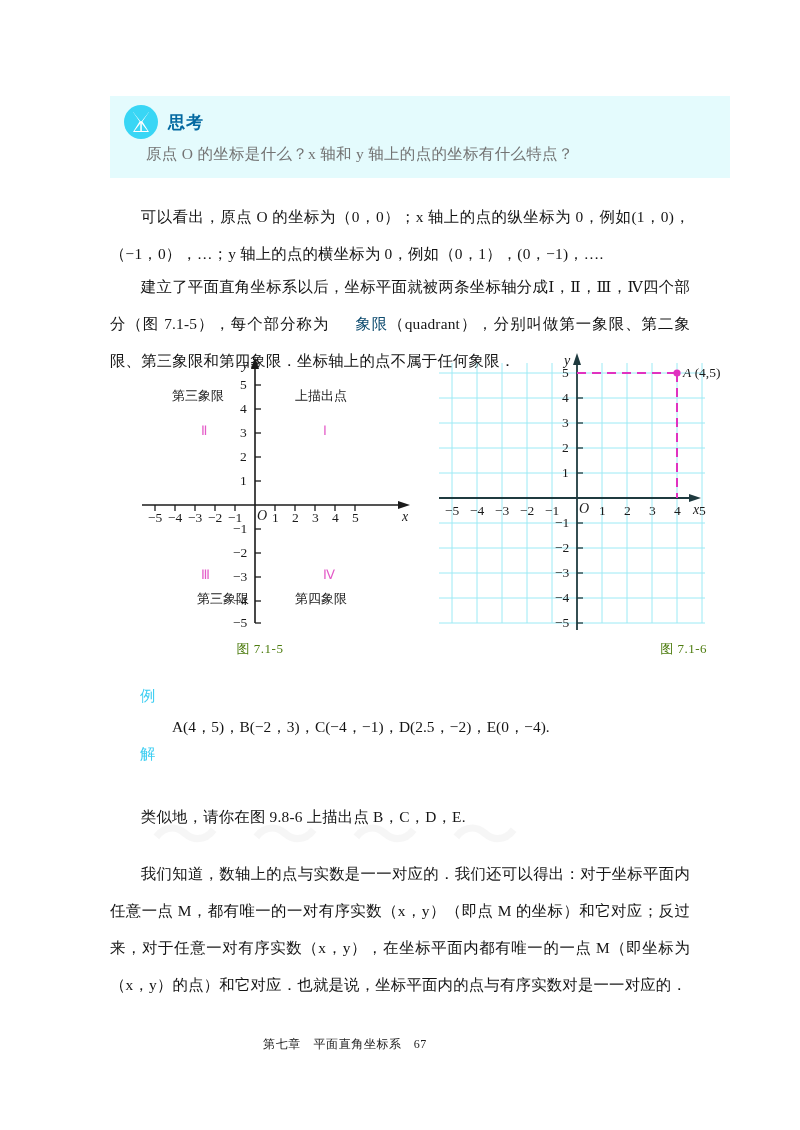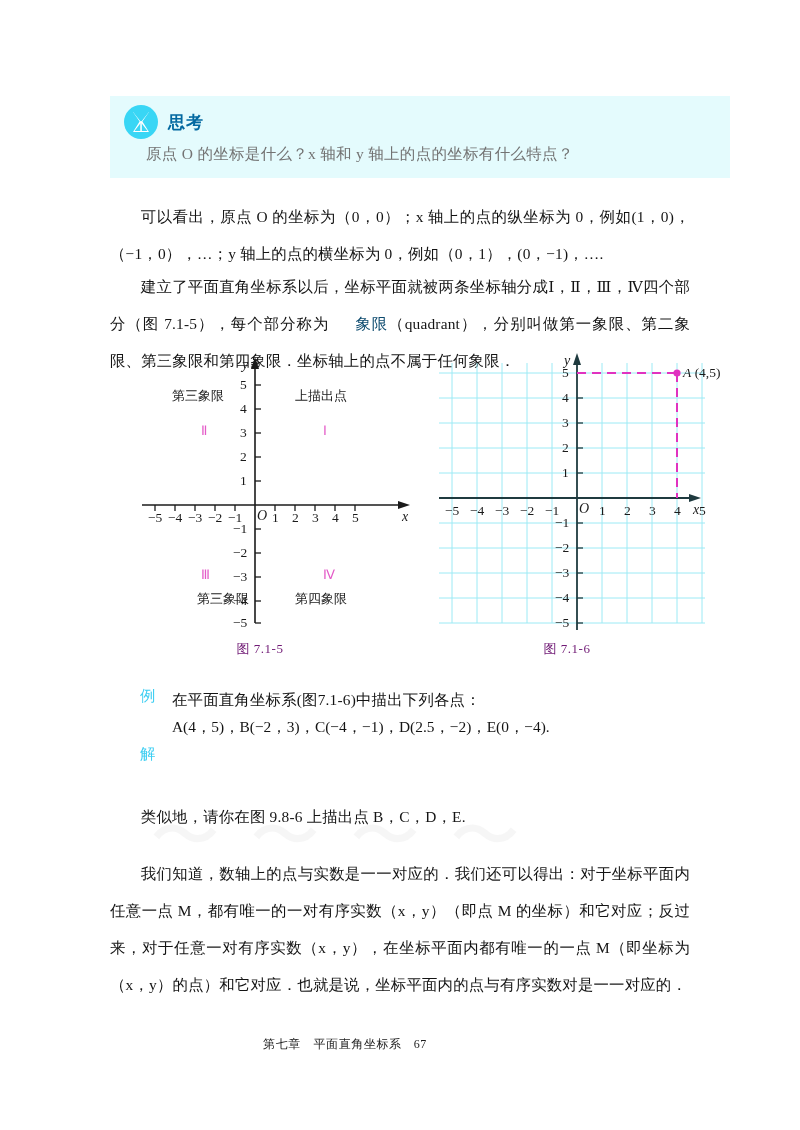--- a/index.html
+++ b/index.html
@@ -80,21 +80,21 @@
 
   
   .figure {
     position: absolute;
   }
   .fig-caption {
     position: absolute;
     width: 100%;
     text-align: center;
     font-size: 13px;
-    color: #701a75;
+    color: #4d7c0f;
     letter-spacing: 0.5px;
   }
   .axis-num {
     position: absolute;
     font-size: 13.5px;
     color: #1b1b1b;
     font-family: "Liberation Serif", serif;
   }
   .axis-letter {
     position: absolute;
@@ -356,25 +356,24 @@
     <span class="axis-num" style="left:118px; top:270px;">−5</span>
 
     
     <span class="axis-letter" style="left:256px; top:157px;">x</span>
     <span class="axis-letter" style="left:127px; top:8px;">y</span>
     <span class="axis-letter" style="left:142px; top:156px;">O</span>
 
     
     <span class="pt-label" style="left:246px; top:20px;"><em>A</em>&nbsp;<span>(4,5)</span></span>
 
-    <div class="fig-caption" style="top:295px; left:-10px;">图 7.1-6</div>
+    <div class="fig-caption" style="top:295px; left:-10px;text-align:right;">图 7.1-6</div>
   </div>
 
   <span class="ex-marker" style="top:686px;">例</span>
-  <div class="ex-body" style="top:686px;">在平面直角坐标系(图7.1-6)中描出下列各点：</div>
   <div class="ex-coords" style="top:713px;">A(4，5)，B(−2，3)，C(−4，−1)，D(2.5，−2)，E(0，−4).</div>
 
   <span class="ex-marker" style="top:744px;">解</span>
 
   <div class="para indent" style="top:798px;">类似地，请你在图 9.8-6 上描出点 B，C，D，E.</div>
 
   <div class="watermark">〜〜〜〜</div>
 
   <div class="para indent" style="top:855px;">我们知道，数轴上的点与实数是一一对应的．我们还可以得出：对于坐标平面内任意一点 M，都有唯一的一对有序实数（x，y）（即点 M 的坐标）和它对应；反过来，对于任意一对有序实数（x，y），在坐标平面内都有唯一的一点 M（即坐标为（x，y）的点）和它对应．也就是说，坐标平面内的点与有序实数对是一一对应的．</div>
 

